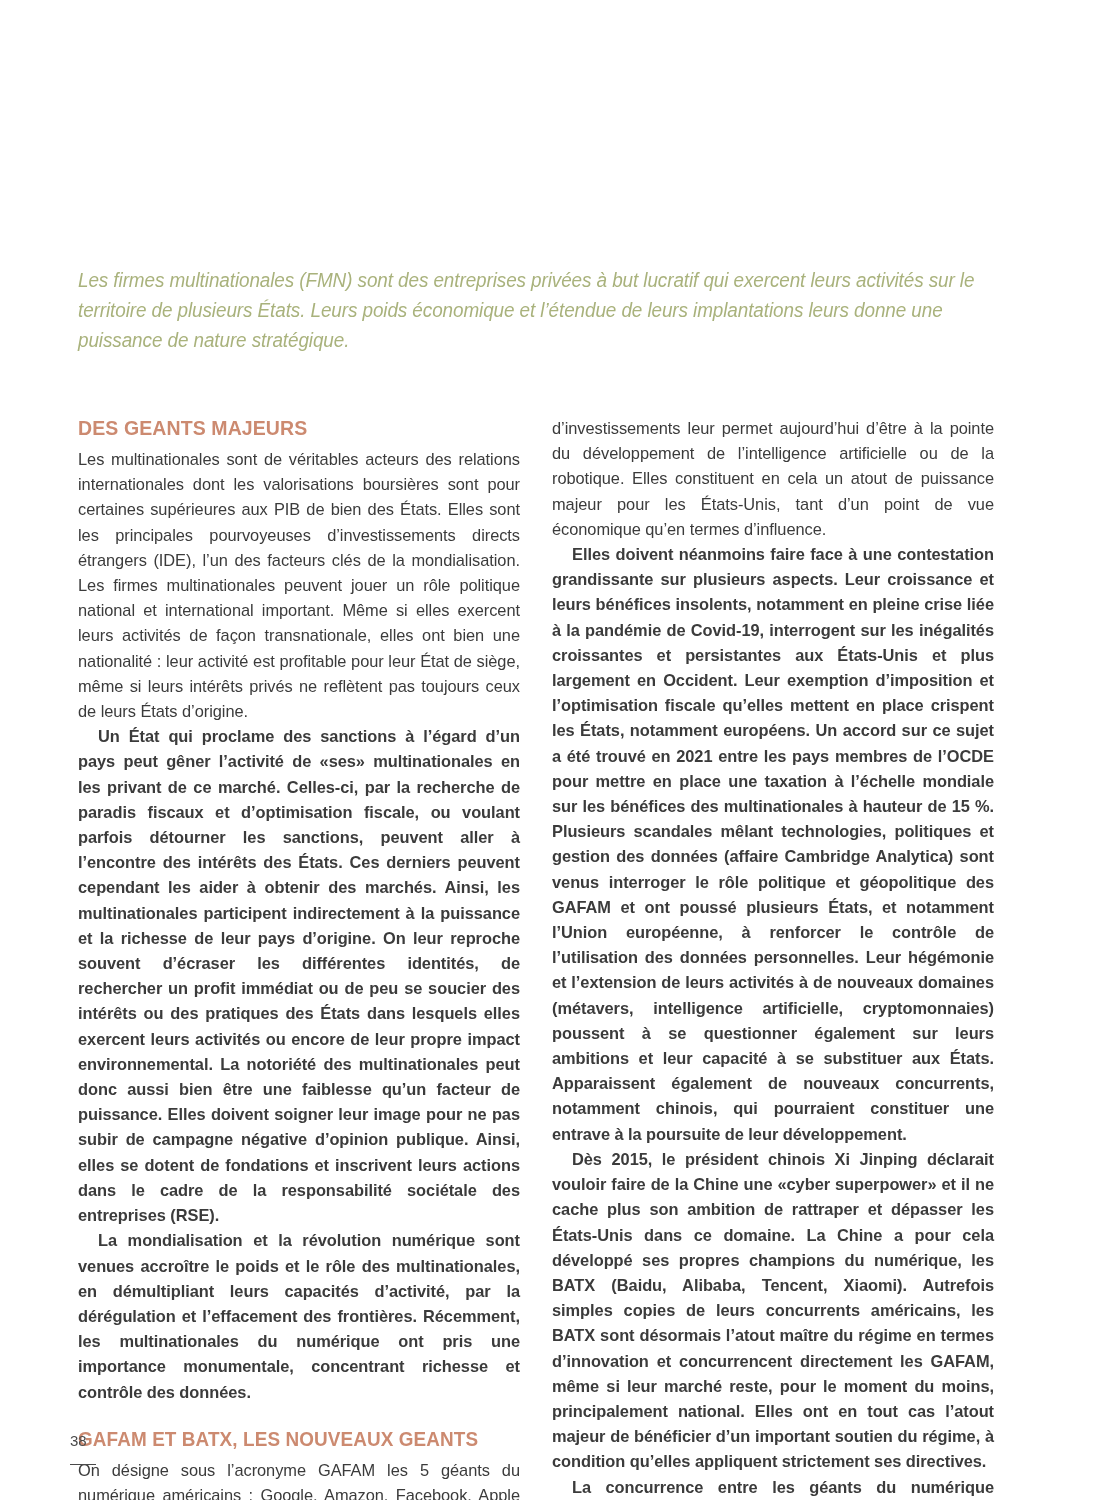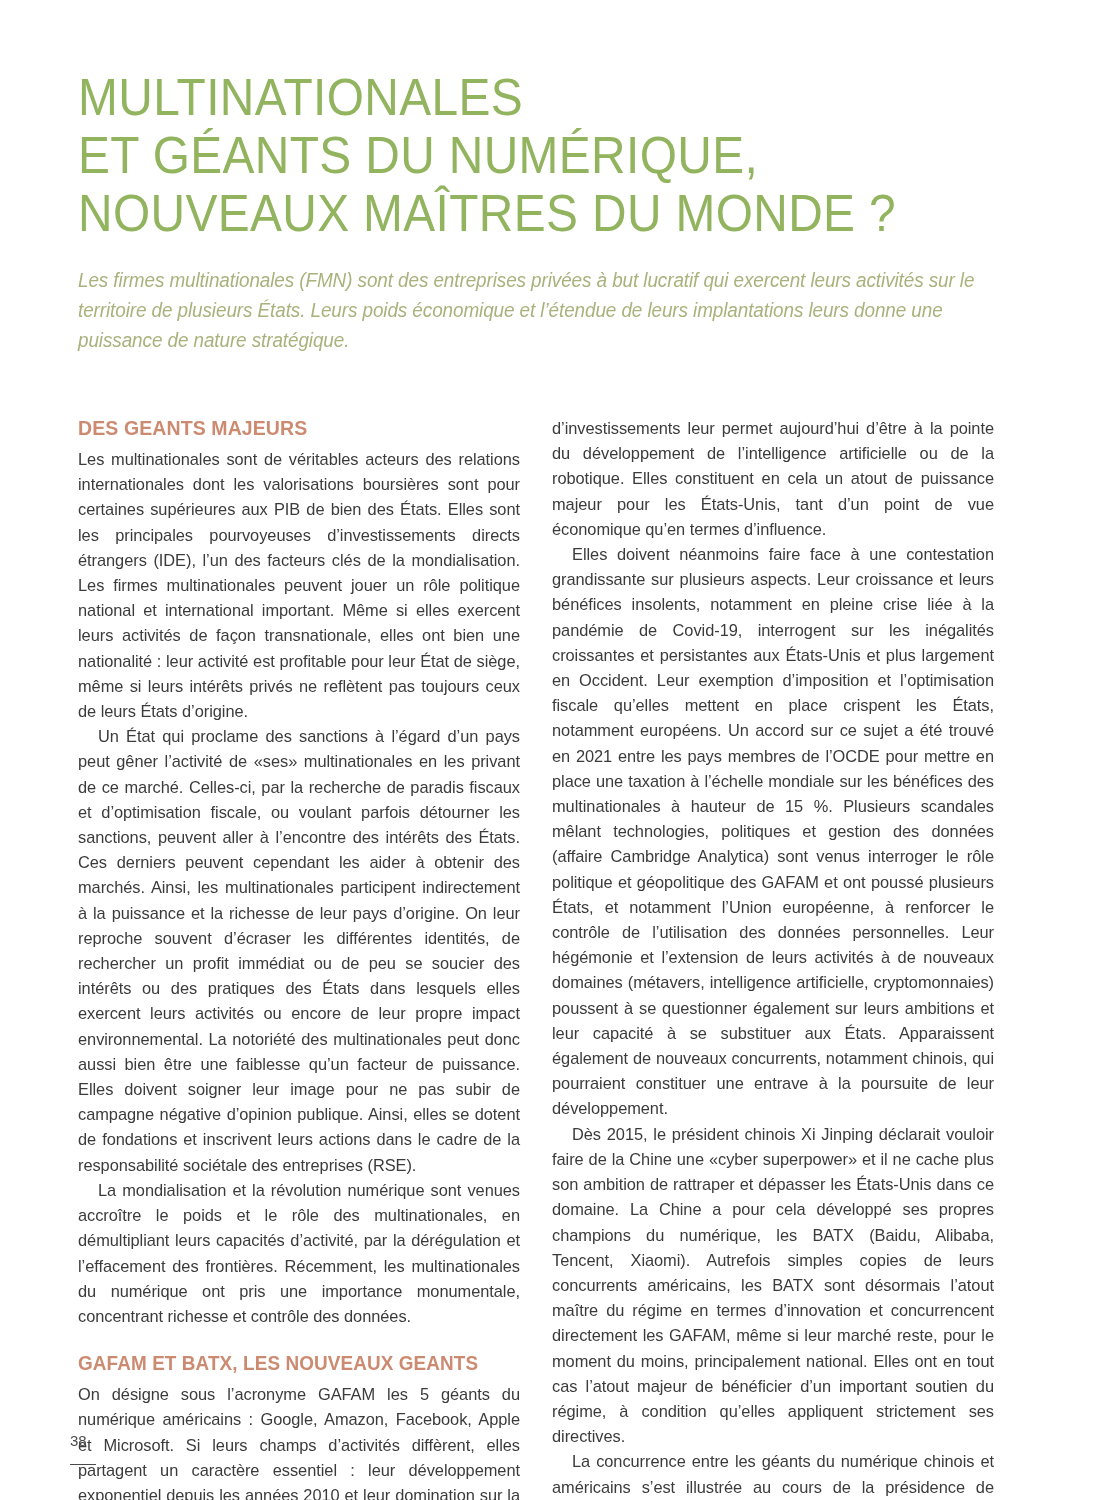--- a/index.html
+++ b/index.html
@@ -82,21 +82,21 @@
   p.body {
     margin: 0;
     color: #3b3b3b;
     font-size: 16.4px;
     line-height: 25.2px;
     text-align: justify;
     text-justify: inter-word;
     hyphens: manual;
     letter-spacing: -0.05px;
   }
-  p.body + p.body { text-indent: 20px; }
+  p.body + p.body { text-indent: 20px; font-weight: bold; }
   p.body.first-of-section { text-indent: 0; }
 
   
   .folio {
     position: absolute;
     left: 70px;
     top: 1432px;
     color: #4a4a4a;
     font-size: 15px;
     line-height: 18px;
@@ -104,25 +104,20 @@
     border-bottom: 1.6px solid #4a4a4a;
     width: 26px;
     text-align: left;
   }
 </style>
 </head>
 <body>
 
 <div class="page">
 
-  <div class="title-block">
-    <div class="title-line">MULTINATIONALES</div>
-    <div class="title-line">ET GÉANTS DU NUMÉRIQUE,</div>
-    <div class="title-line">NOUVEAUX MAÎTRES DU MONDE ?</div>
-  </div>
 
   <div class="intro">Les firmes multinationales (FMN) sont des entreprises privées à but lucratif qui exercent leurs activités sur le territoire de plusieurs États. Leurs poids économique et l’étendue de leurs implantations leurs donne une puissance de nature stratégique.</div>
 
   <div class="col col-left">
     <h2 class="section-heading">DES GEANTS MAJEURS</h2>
     <p class="body first-of-section">Les multinationales sont de véritables acteurs des relations internationales dont les valorisations boursières sont pour certaines supérieures aux PIB de bien des États. Elles sont les principales pourvoyeuses d’investissements directs étrangers (IDE), l’un des facteurs clés de la mondialisation. Les firmes multinationales peuvent jouer un rôle politique national et international important. Même si elles exercent leurs activités de façon transnationale, elles ont bien une nationalité : leur activité est profitable pour leur État de siège, même si leurs intérêts privés ne reflètent pas toujours ceux de leurs États d’origine.</p>
     <p class="body">Un État qui proclame des sanctions à l’égard d’un pays peut gêner l’activité de «ses» multinationales en les privant de ce marché. Celles-ci, par la recherche de paradis fiscaux et d’optimisation fiscale, ou voulant parfois détourner les sanctions, peuvent aller à l’encontre des intérêts des États. Ces derniers peuvent cependant les aider à obtenir des marchés. Ainsi, les multinationales participent indirectement à la puissance et la richesse de leur pays d’origine. On leur reproche souvent d’écraser les différentes identités, de rechercher un profit immédiat ou de peu se soucier des intérêts ou des pratiques des États dans lesquels elles exercent leurs activités ou encore de leur propre impact environnemental. La notoriété des multinationales peut donc aussi bien être une faiblesse qu’un facteur de puissance. Elles doivent soigner leur image pour ne pas subir de campagne négative d’opinion publique. Ainsi, elles se dotent de fondations et inscrivent leurs actions dans le cadre de la responsabilité sociétale des entreprises (RSE).</p>
     <p class="body">La mondialisation et la révolution numérique sont venues accroître le poids et le rôle des multinationales, en démultipliant leurs capacités d’activité, par la dérégulation et l’effacement des frontières. Récemment, les multinationales du numérique ont pris une importance monumentale, concentrant richesse et contrôle des données.</p>
     <div class="heading-spacer"></div>
     <h2 class="section-heading tight">GAFAM ET BATX, LES NOUVEAUX GEANTS</h2>

